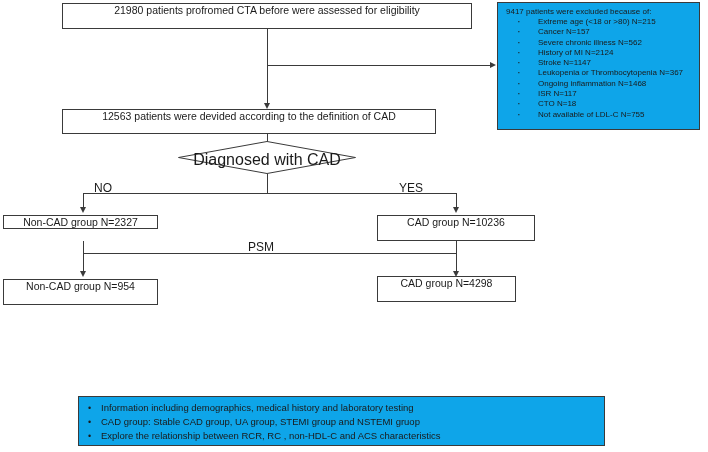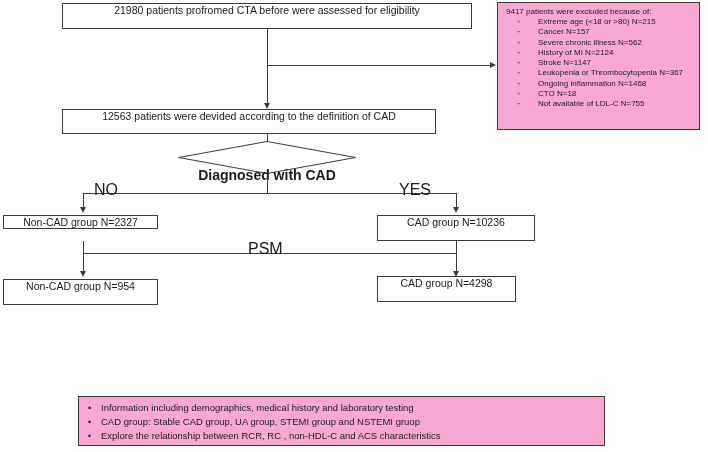--- a/index.html
+++ b/index.html
@@ -50,41 +50,40 @@
     border-top: 3.5px solid transparent;
     border-bottom: 3.5px solid transparent;
     border-left: 6px solid #3a3a3a;
   }
   .diamond-wrap {
     position: absolute;
   }
   .diamond-wrap svg { display: block; }
   .diamond-label {
     position: absolute;
-    left: 0; top: 17px;
+    left: 0; top: 2px;
     width: 100%; height: 100%;
     display: flex;
     align-items: center;
     justify-content: center;
-    font-size: 14px;
-    color: #1a1a1a;
-    white-space: nowrap;
-    font-weight: bold;
+    font-size: 16px;
+    color: #1a1a1a;
+    white-space: nowrap;
   }
   .edge-label {
     position: absolute;
-    font-size: 16px;
+    font-size: 12px;
     color: #1a1a1a;
     white-space: nowrap;
   }
   .panel {
     position: absolute;
     box-sizing: border-box;
     border: 1px solid #3a3a3a;
-    background: #f9a8d4;
+    background: #0ea5e9;
     padding: 4px 6px 4px 6px;
   }
   .panel-title {
     font-size: 8px;
     line-height: 10px;
     color: #1a1a1a;
     margin: 0 0 0 2px;
     white-space: nowrap;
   }
   ul.bullets {
@@ -150,20 +149,21 @@
   <div class="panel" style="left:497px; top:2px; width:203px; height:128px;">
     <div class="panel-title">9417 patients were excluded because of:</div>
     <ul class="bullets">
       <li>Extreme age  (&lt;18 or &gt;80) N=215</li>
       <li>Cancer N=157</li>
       <li>Severe chronic illness N=562</li>
       <li>History of MI N=2124</li>
       <li>Stroke N=1147</li>
       <li>Leukopenia or Thrombocytopenia N=367</li>
       <li>Ongoing inflammation N=1468</li>
+      <li>ISR N=117</li>
       <li>CTO N=18</li>
       <li>Not available of LDL-C N=755</li>
     </ul>
   </div>
 
   <div class="box" style="left:62px; top:109px; width:374px; height:25px;">
     <span>12563 patients were devided according to the definition of CAD</span>
   </div>
 
   <div class="line vline" style="left:267px; top:134px; height:8px;"></div>

